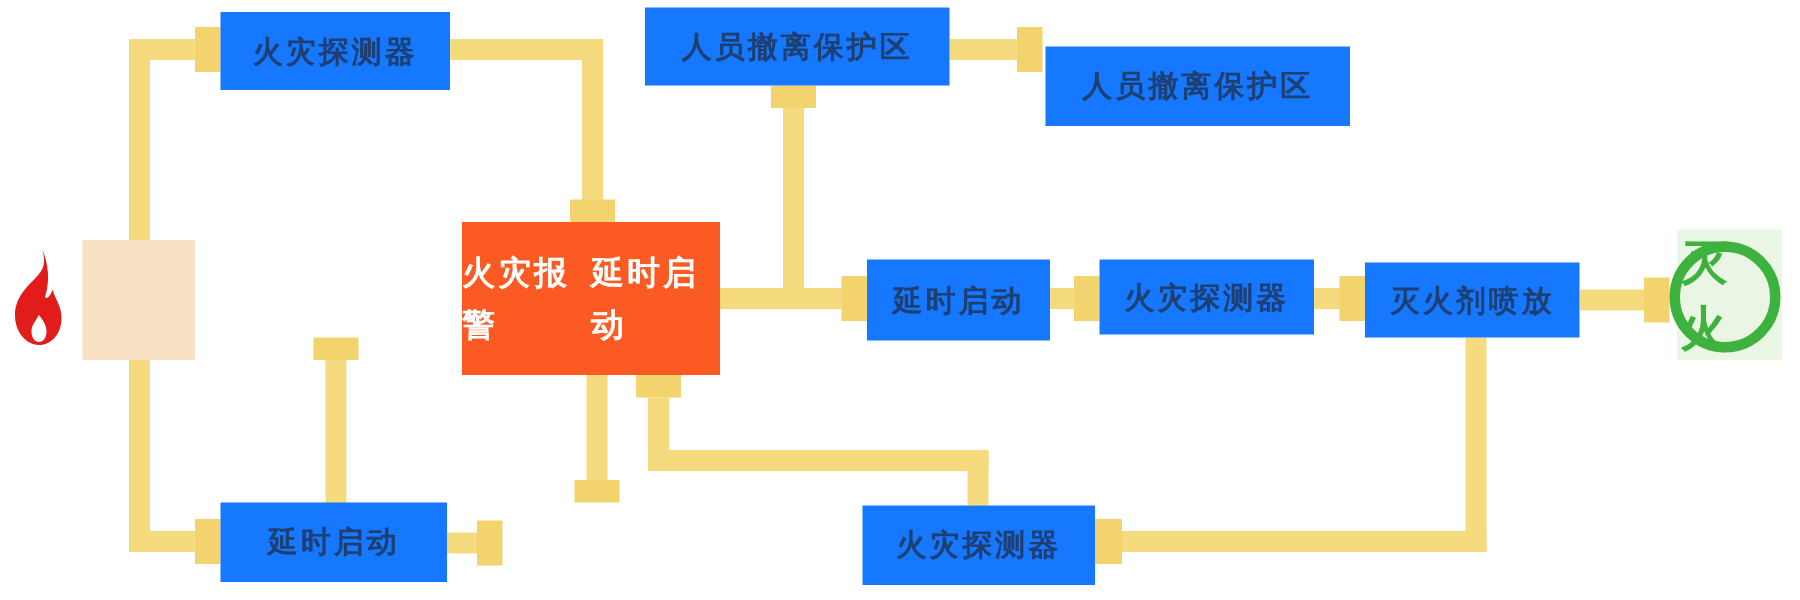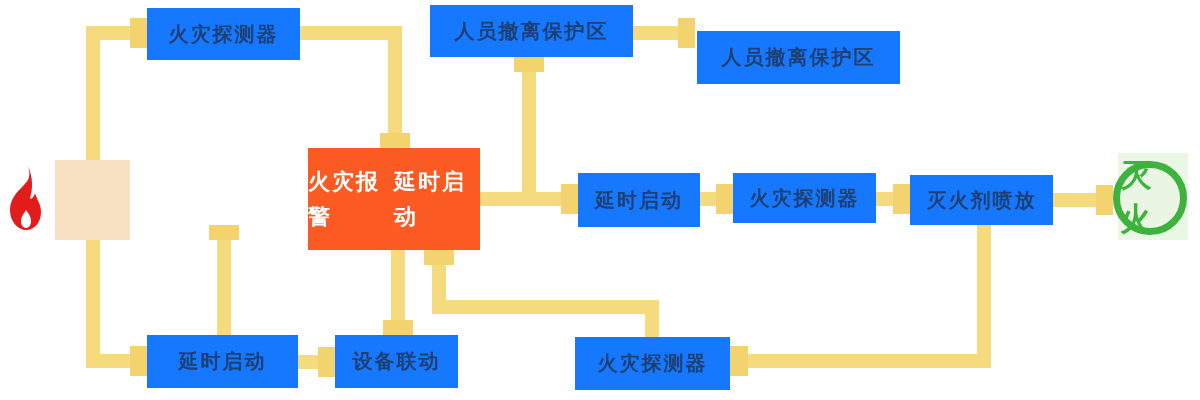--- a/index.html
+++ b/index.html
@@ -125,23 +125,20 @@
   </div>
   <div class="box" style="left:733px;top:173px;width:143px;height:50px;">
     <span>火灾探测器</span>
   </div>
   <div class="box" style="left:910px;top:175px;width:143px;height:50px;">
     <span>灭火剂喷放</span>
   </div>
   <div class="box" style="left:147px;top:335px;width:151px;height:53px;">
     <span>延时启动</span>
   </div>
-  <div class="box" style="left:335px;top:335px;width:123px;height:53px;">
-    <span>设备联动</span>
-  </div>
   <div class="box" style="left:575px;top:337px;width:155px;height:53px;">
     <span>火灾探测器</span>
   </div>
 
   <div class="controller" style="left:308px;top:148px;width:172px;height:102px;">
     <span>火灾报警</span>
     <span>延时启动</span>
   </div>
 
   <div class="terminal-square ext-square" style="left:1118px;top:153px;width:70px;height:87px;"></div>

